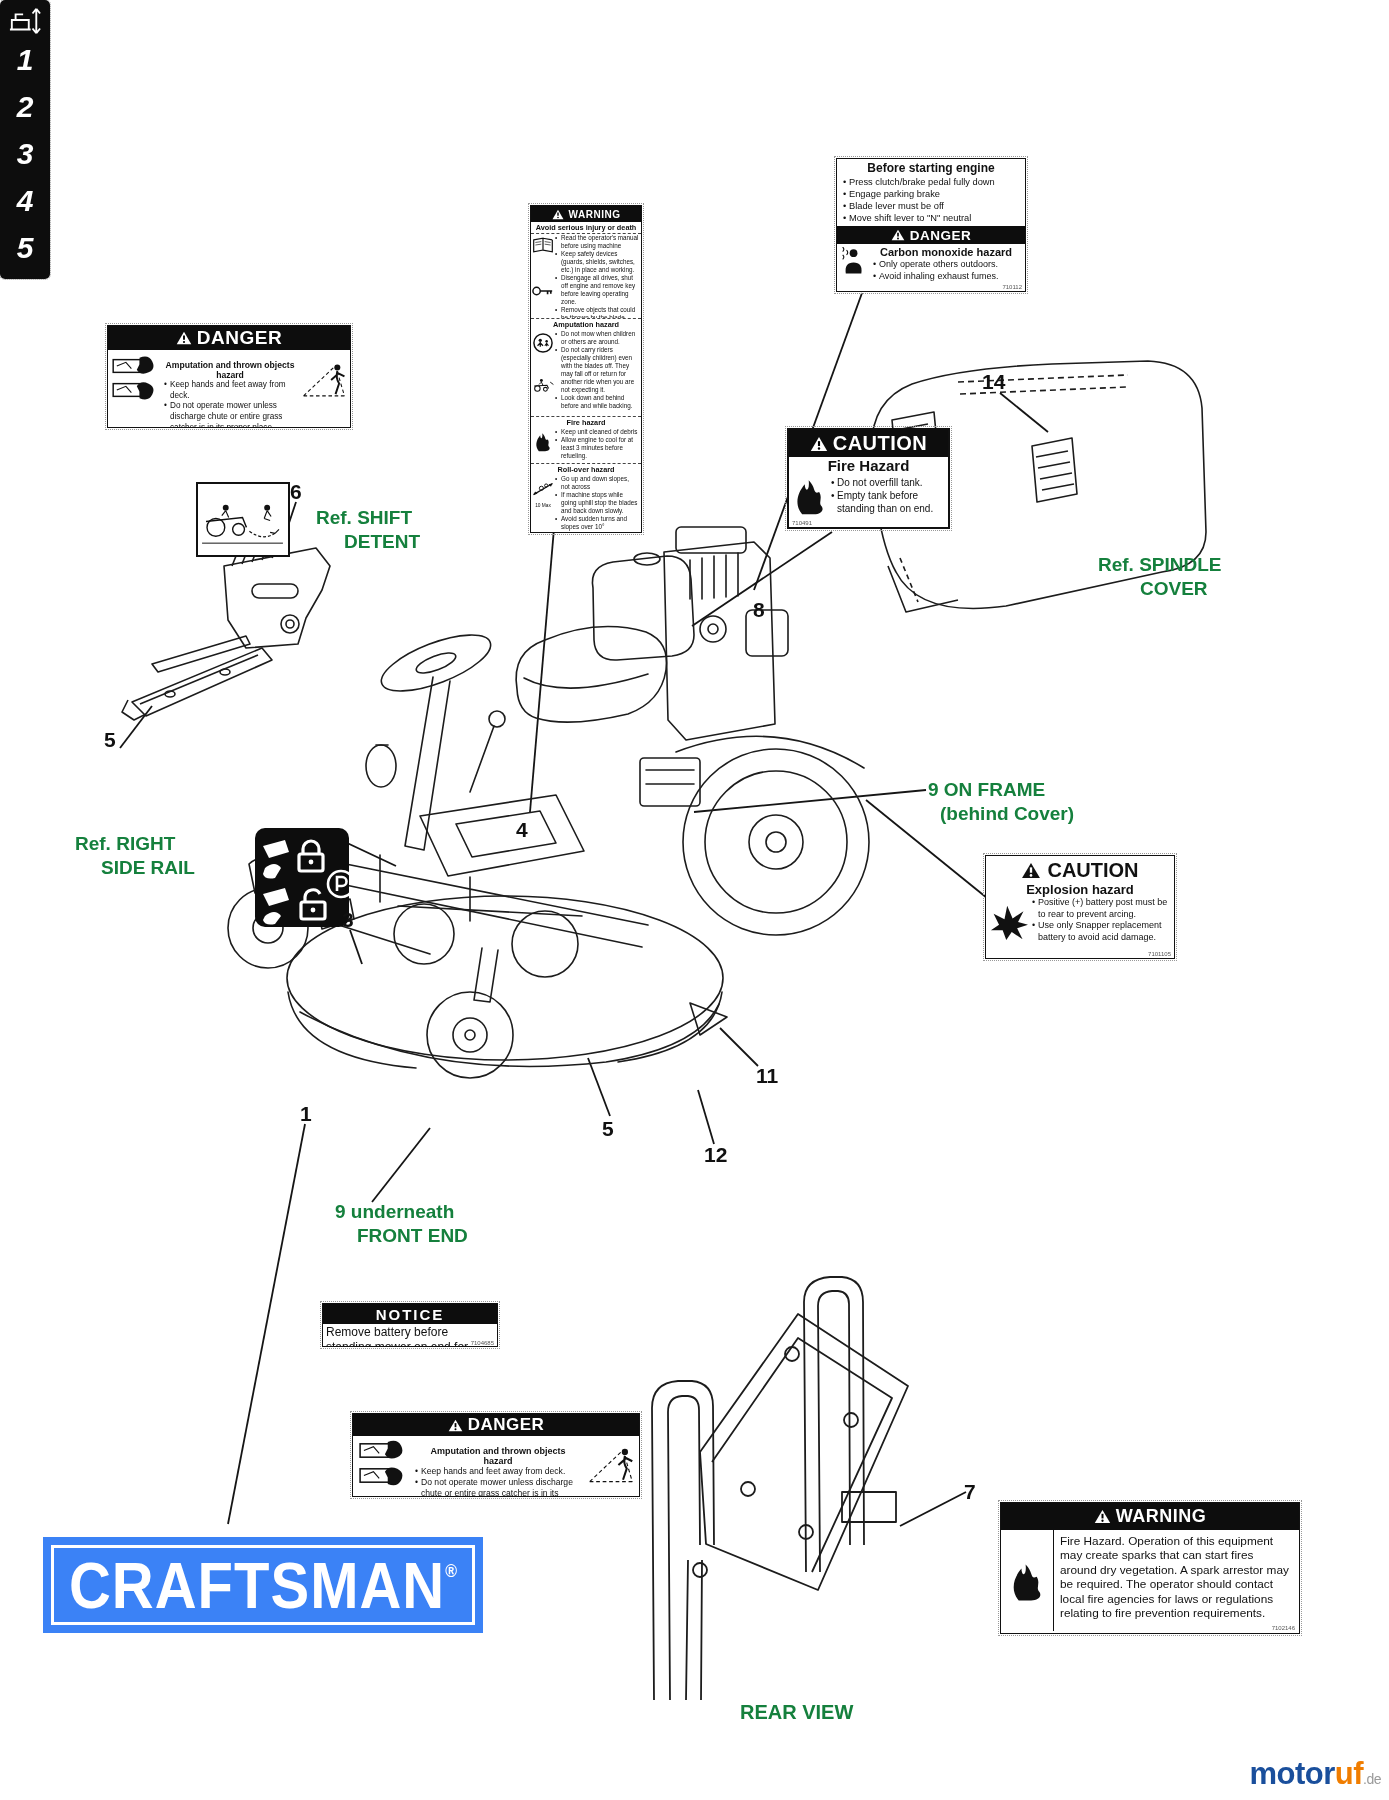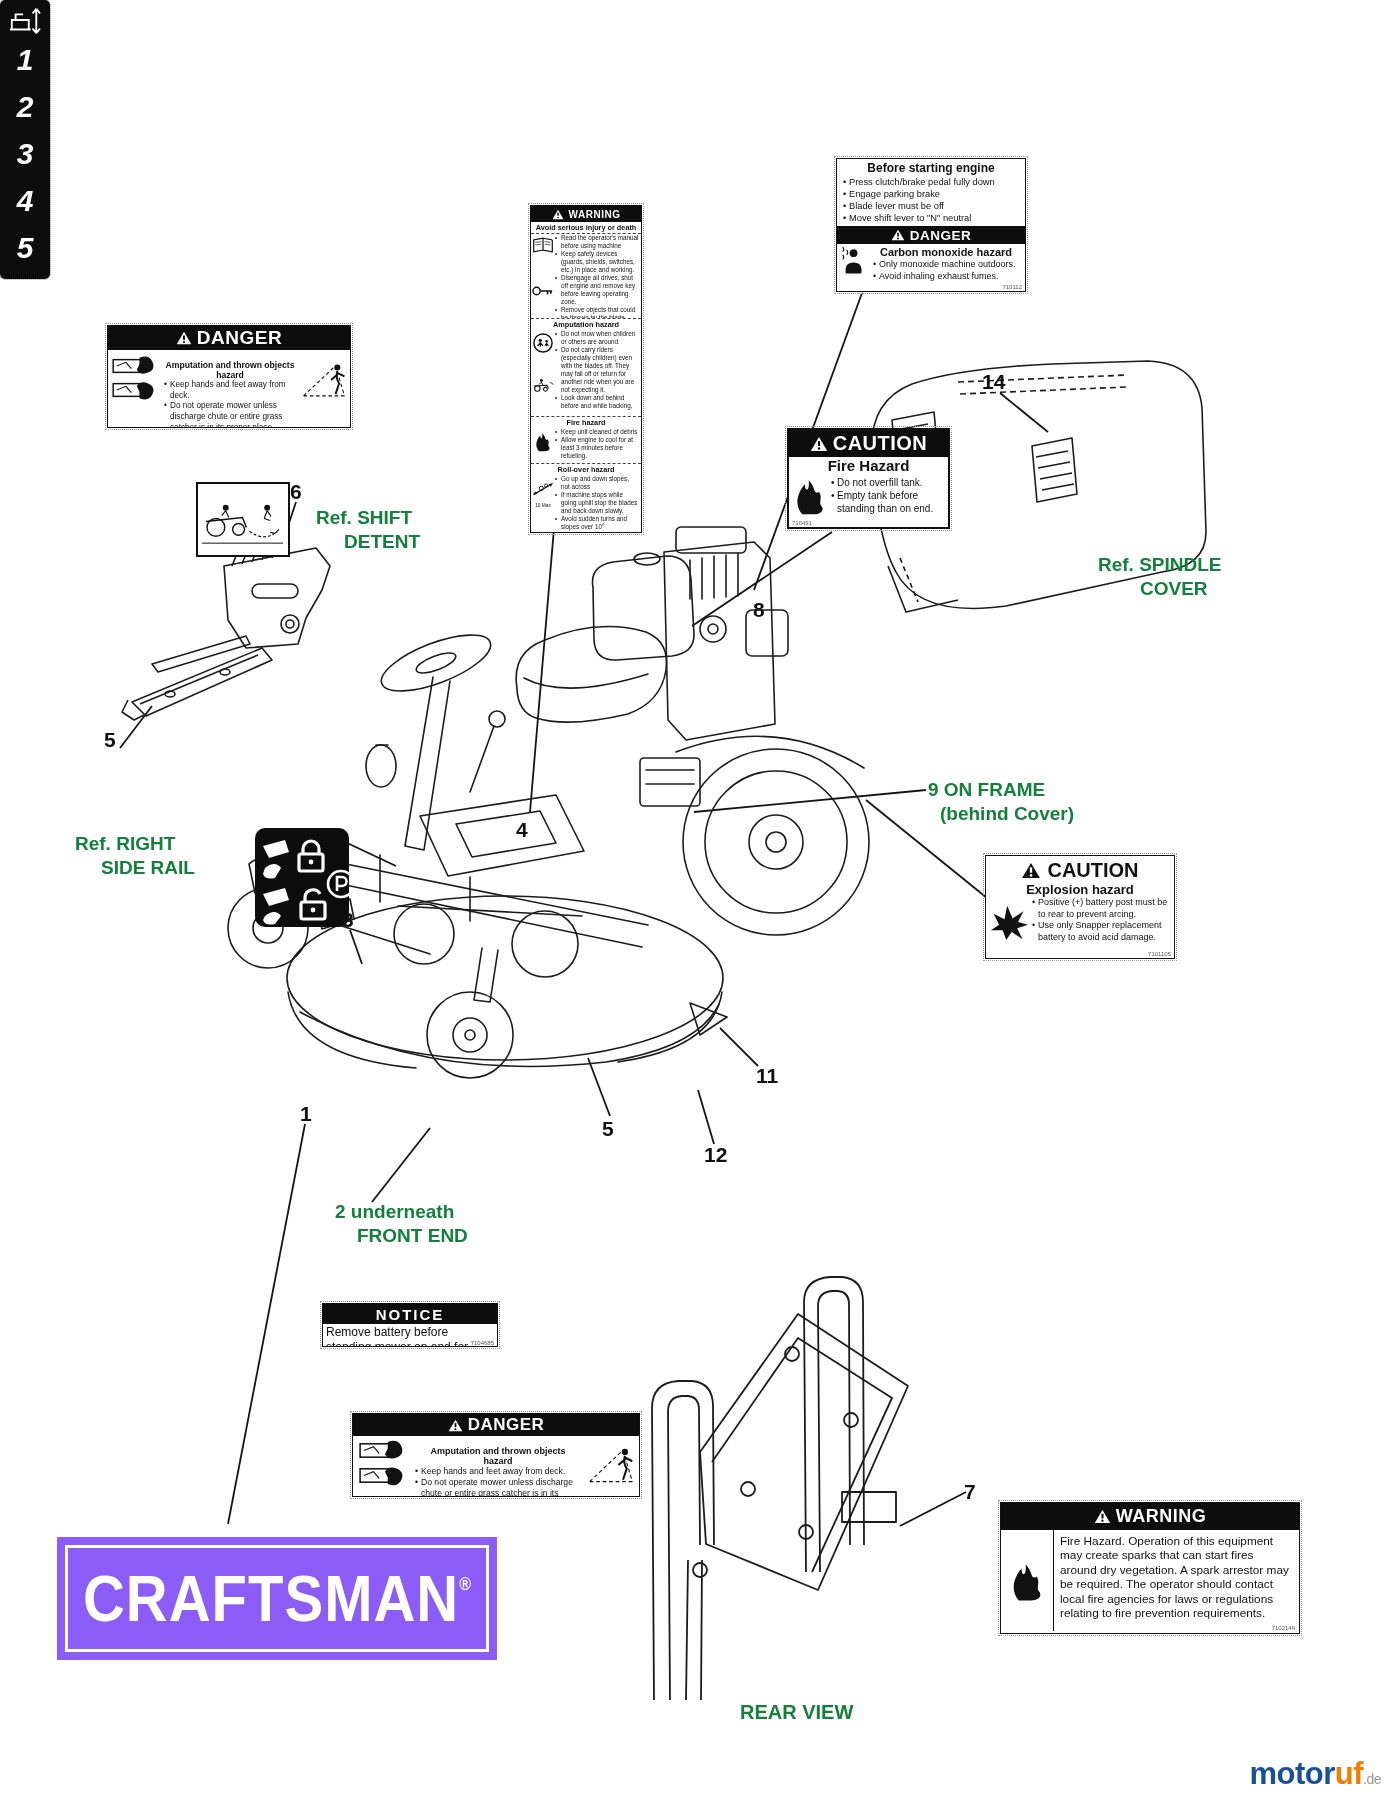--- a/index.html
+++ b/index.html
@@ -69,21 +69,21 @@
   #notice .u{text-decoration:underline;font-weight:bold;}
   
   #strip{left:707px;top:1183px;width:50px;height:279px;background:#0d0d0d;border-radius:5px;
          outline:1px dotted #999;display:flex;flex-direction:column;align-items:center;box-sizing:border-box;padding:5px 0 8px;}
   #strip .num{color:#fff;font-weight:bold;font-style:italic;font-size:30px;flex:1;display:flex;align-items:center;}
   
   #igndecal{position:absolute;left:255px;top:828px;width:94px;height:99px;background:#0d0d0d;border-radius:10px;}
   
   #rolldecal{position:absolute;left:196px;top:482px;width:94px;height:75px;border:2.4px solid #111;background:#fff;box-sizing:border-box;}
   
-  #logo{position:absolute;left:57px;top:1537px;width:440px;height:123px;background:#8b5cf6;}
+  #logo{position:absolute;left:43px;top:1537px;width:440px;height:96px;background:#3b82f6;}
   #logo .frame{position:absolute;left:8px;top:8px;right:8px;bottom:8px;border:3px solid #fff;
                display:flex;align-items:center;justify-content:center;}
   #logo .wordmark{color:#fff;font-weight:bold;font-size:58px;letter-spacing:1px;transform:scaleY(1.12);white-space:nowrap;}
   #logo .reg{font-size:16px;vertical-align:28px;letter-spacing:0;}
   
   #wm{position:absolute;right:8px;top:1756px;font-weight:bold;font-size:31px;letter-spacing:-0.5px;cursor:pointer;margin-left:28px;}
   #wm .b{color:#1a4f9c;} #wm .o{color:#f07d00;} #wm .d{color:#9a9a9a;font-size:14px;font-weight:normal;}
   svg.ic{display:block;}
 </style>
 </head>
@@ -307,21 +307,21 @@
       <div class="icocol" style="width:30px">
         <svg class="ic" width="26" height="28" viewBox="0 0 32 36">
             <circle cx="18" cy="8" r="5" fill="#111"></circle>
             <path d="M8 34 q-2 -14 10 -14 q12 0 10 14 Z" fill="#111"></path>
             <path d="M4 6 q3 -3 0 -6 M9 10 q3 -3 0 -6 M4 16 q3 -3 0 -6" stroke="#111" fill="none" stroke-width="1.4"></path>
           </svg>
       </div>
       <div class="tx">
         <div class="ttl">Carbon monoxide hazard</div>
         <ul class="bl">
-          <li>Only monoxide machine outdoors.</li>
+          <li>Only operate others outdoors.</li>
           <li>Avoid inhaling exhaust fumes.</li>
         </ul>
       </div>
     </div>
     <div class="smallprint" style="right:3px;bottom:1px">710112</div>
   </div>
 
   <div class="lbl dangerlbl" id="danger-top">
     <div class="hdrbar">
       <svg class="ic" width="16" height="14" viewBox="0 0 22 19">
@@ -548,21 +548,21 @@
   </div>
   <div class="reftext" style="left:1098px;top:553px">
     <span>Ref. SPINDLE</span>
     <span class="l2" style="padding-left:42px">COVER</span>
   </div>
   <div class="reftext" style="left:928px;top:778px">
     <span>9 ON FRAME</span>
     <span class="l2" style="padding-left:12px">(behind Cover)</span>
   </div>
   <div class="reftext" style="left:335px;top:1200px">
-    <span>2 underneath</span>
+    <span>9 underneath</span>
     <span class="l2" style="padding-left:22px">FRONT END</span>
   </div>
   <div class="reftext" style="left:740px;top:1700px;font-size:20px">REAR VIEW</div>
 
   <div id="logo">
     <div class="frame">
       <div class="wordmark"><span>CRAFTSMAN</span><span class="reg">®</span></div>
     </div>
   </div>
 

